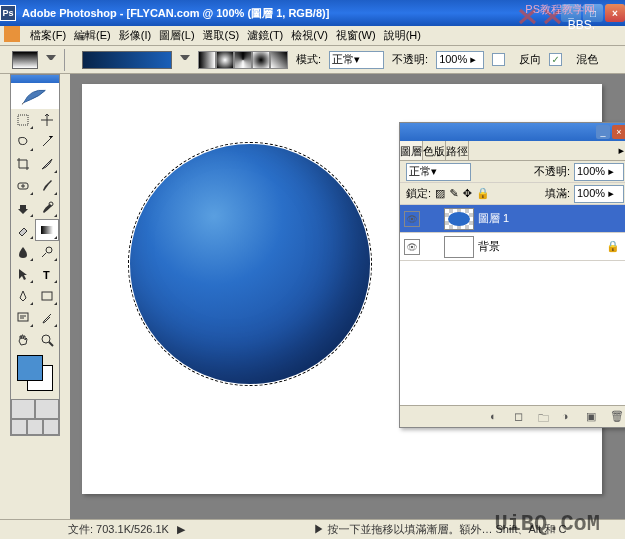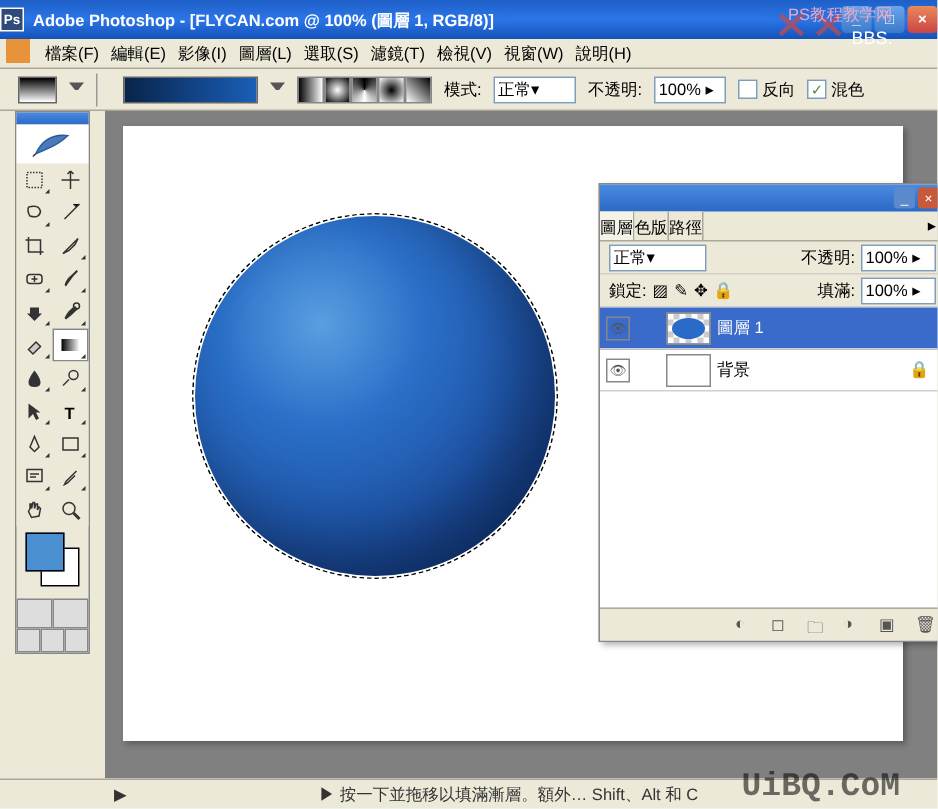--- a/index.html
+++ b/index.html
@@ -20,21 +20,21 @@
 .grad{width:90px;height:18px;background:linear-gradient(to right,#08244a,#1a5fb8);border:1px solid #666}
 .gicons{display:flex;gap:0}
 .gicons span{width:18px;height:18px;border:1px solid #888;background:#ddd;display:inline-block}
 .gicons span:nth-child(1){background:linear-gradient(to right,#000,#fff)}
 .gicons span:nth-child(2){background:radial-gradient(#fff,#000)}
 .gicons span:nth-child(3){background:conic-gradient(#000,#fff,#000)}
 .gicons span:nth-child(4){background:radial-gradient(#000,#fff)}
 .gicons span:nth-child(5){background:linear-gradient(45deg,#fff,#000)}
 .sel{width:55px;height:18px;background:#fff;border:1px solid #7f9db9;padding:0 2px;display:flex;align-items:center;}
 .inp{width:48px;height:18px;background:#fff;border:1px solid #7f9db9;padding:0 2px;display:flex;align-items:center}
-.chkrow{display:flex;align-items:center;gap:3px}
+.chkrow{display:flex;align-items:center;gap:14px}
 .chk{width:13px;height:13px;background:#fff;border:1px solid #7f9db9;display:flex;align-items:center;justify-content:center;color:#4a8a4a;font-size:10px}
 .workspace{position:absolute;top:74px;left:0;right:0;bottom:20px}
 .toolpanel{position:absolute;top:0;left:10px;width:50px;background:#ece9d8;border:1px solid #888;z-index:50}
 .tp-top{height:8px;background:linear-gradient(#4a8ae0,#2a6ac8)}
 .tp-feather{height:26px;display:flex;align-items:center;justify-content:center;background:#fff;position:relative}
 .tp-feather svg{width:28px;height:20px}
 .tp-grid{display:grid;grid-template-columns:1fr 1fr}
 .tool{width:24px;height:22px;border:1px solid #ece9d8;display:flex;align-items:center;justify-content:center;position:relative;cursor:pointer}
 .tool.sel-t{background:#fff;border:1px solid #888}
 .tool svg{width:14px;height:14px}
@@ -372,17 +372,18 @@
       <span>◑</span>
       <span>▣</span>
       <span>🗑</span>
     </div>
   </div>
 
 </div>
 
 <div class="statusbar">
   <span class="pct"></span>
+  <span>文件: 703.1K/526.1K</span>
   <span class="tri">▶</span>
   <span style="margin-left:120px">▶ 按一下並拖移以填滿漸層。額外… Shift、Alt 和 C</span>
 </div>
 
 <div class="wm-logo">UiBQ.CoM</div>
 
 </body></html>

